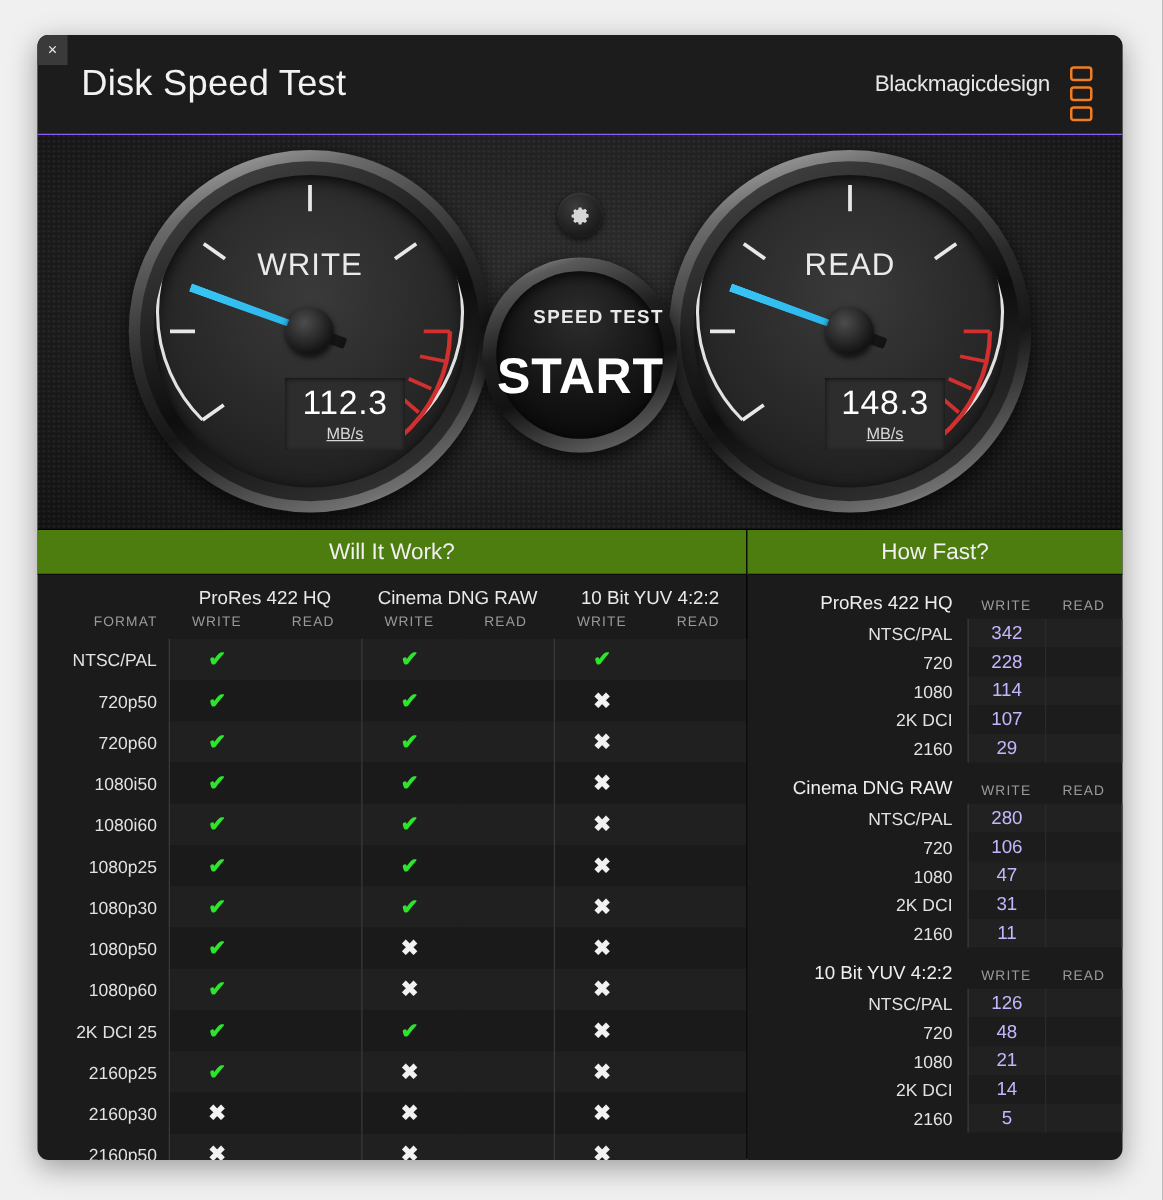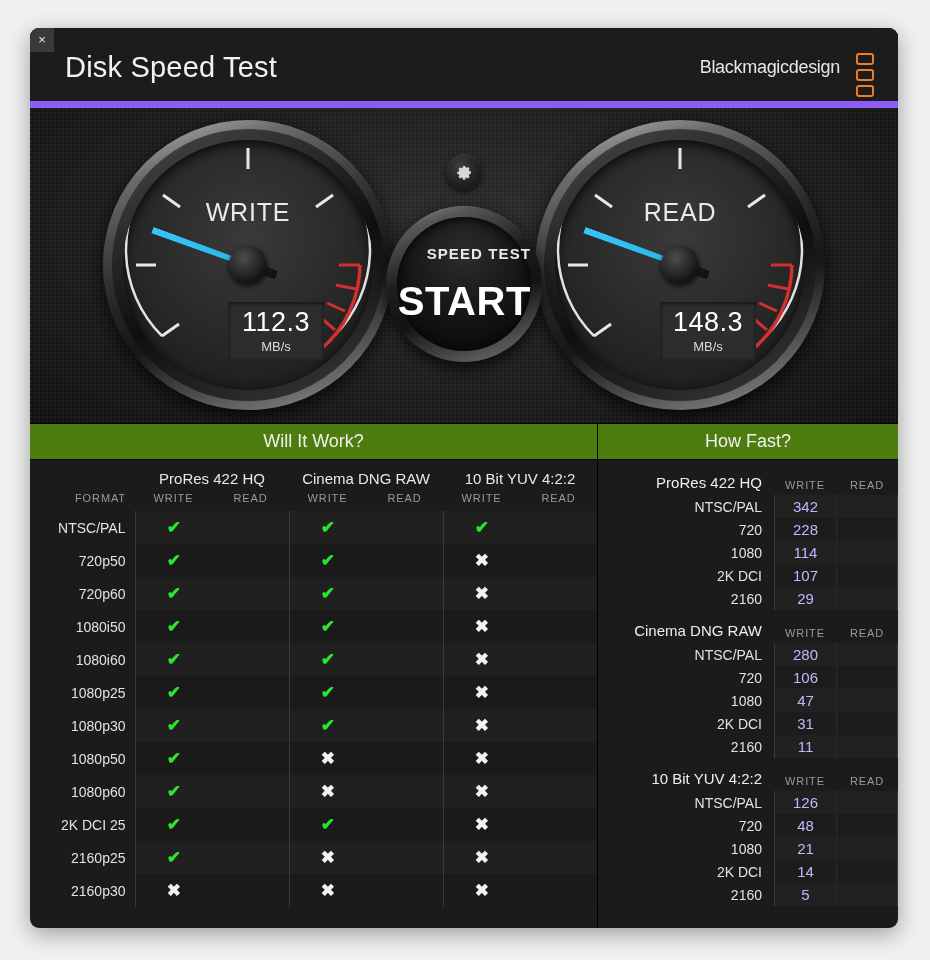--- a/index.html
+++ b/index.html
@@ -32,21 +32,21 @@
     text-align: center;
     z-index: 40;
     cursor: pointer;
   }
 
   
   .titlebar {
     position: relative;
     height: 80px;
     background: #1c1c1c;
-    border-bottom: 7px solid #8b5cf6;
+    border-bottom: 1px solid #8b5cf6;
   }
   .app-title {
     position: absolute;
     left: 35px; top: 23px;
     font-size: 29px;
     color: #f2f2f2;
     font-weight: 400;
     letter-spacing: .2px;
   }
   .brand {
@@ -160,21 +160,21 @@
     left: 50%; bottom: 30px;
     width: 96px;
     margin-left: -20px;
     padding: 5px 0 6px;
     background: #2d2d2d;
     box-shadow: inset 0 1px 4px rgba(0,0,0,.7);
     text-align: center;
     z-index: 7;
   }
   .readout .val { font-size: 27px; color: #fff; letter-spacing: .5px; }
-  .readout .unit { font-size: 13px; color: #d8d8d8; margin-top: 1px; }
+  .readout .unit { font-size: 13px; color: #d8d8d8; margin-top: 1px; text-decoration: underline; }
 
   
   .gear-btn {
     position: absolute;
     left: 50%; top: 46px;
     width: 36px; height: 36px;
     margin-left: -18px;
     border-radius: 50%;
     background: radial-gradient(circle at 40% 32%, #3c3c3c, #1b1b1b 70%);
     box-shadow: inset 0 1px 2px rgba(255,255,255,.08), 0 2px 5px rgba(0,0,0,.7);
@@ -525,20 +525,29 @@
             </tr>
             <tr>
               <td class="fmt">2160p30</td>
               <td class="cell gsep"><span class="no">✖</span></td>
               <td class="cell"></td>
               <td class="cell gsep"><span class="no">✖</span></td>
               <td class="cell"></td>
               <td class="cell gsep"><span class="no">✖</span></td>
               <td class="cell gend"></td>
             </tr>
+            <tr>
+              <td class="fmt">2160p50</td>
+              <td class="cell gsep"><span class="no">✖</span></td>
+              <td class="cell"></td>
+              <td class="cell gsep"><span class="no">✖</span></td>
+              <td class="cell"></td>
+              <td class="cell gsep"><span class="no">✖</span></td>
+              <td class="cell gend"></td>
+            </tr>
           </tbody>
       </table>
     </div>
 
     <div class="panel-right">
       <div class="panel-head">How Fast?</div>
       <div class="hf" id="hf-body">
           <div class="hf-group">
             <div class="hf-hdr">
               <div class="name">ProRes 422 HQ</div>

